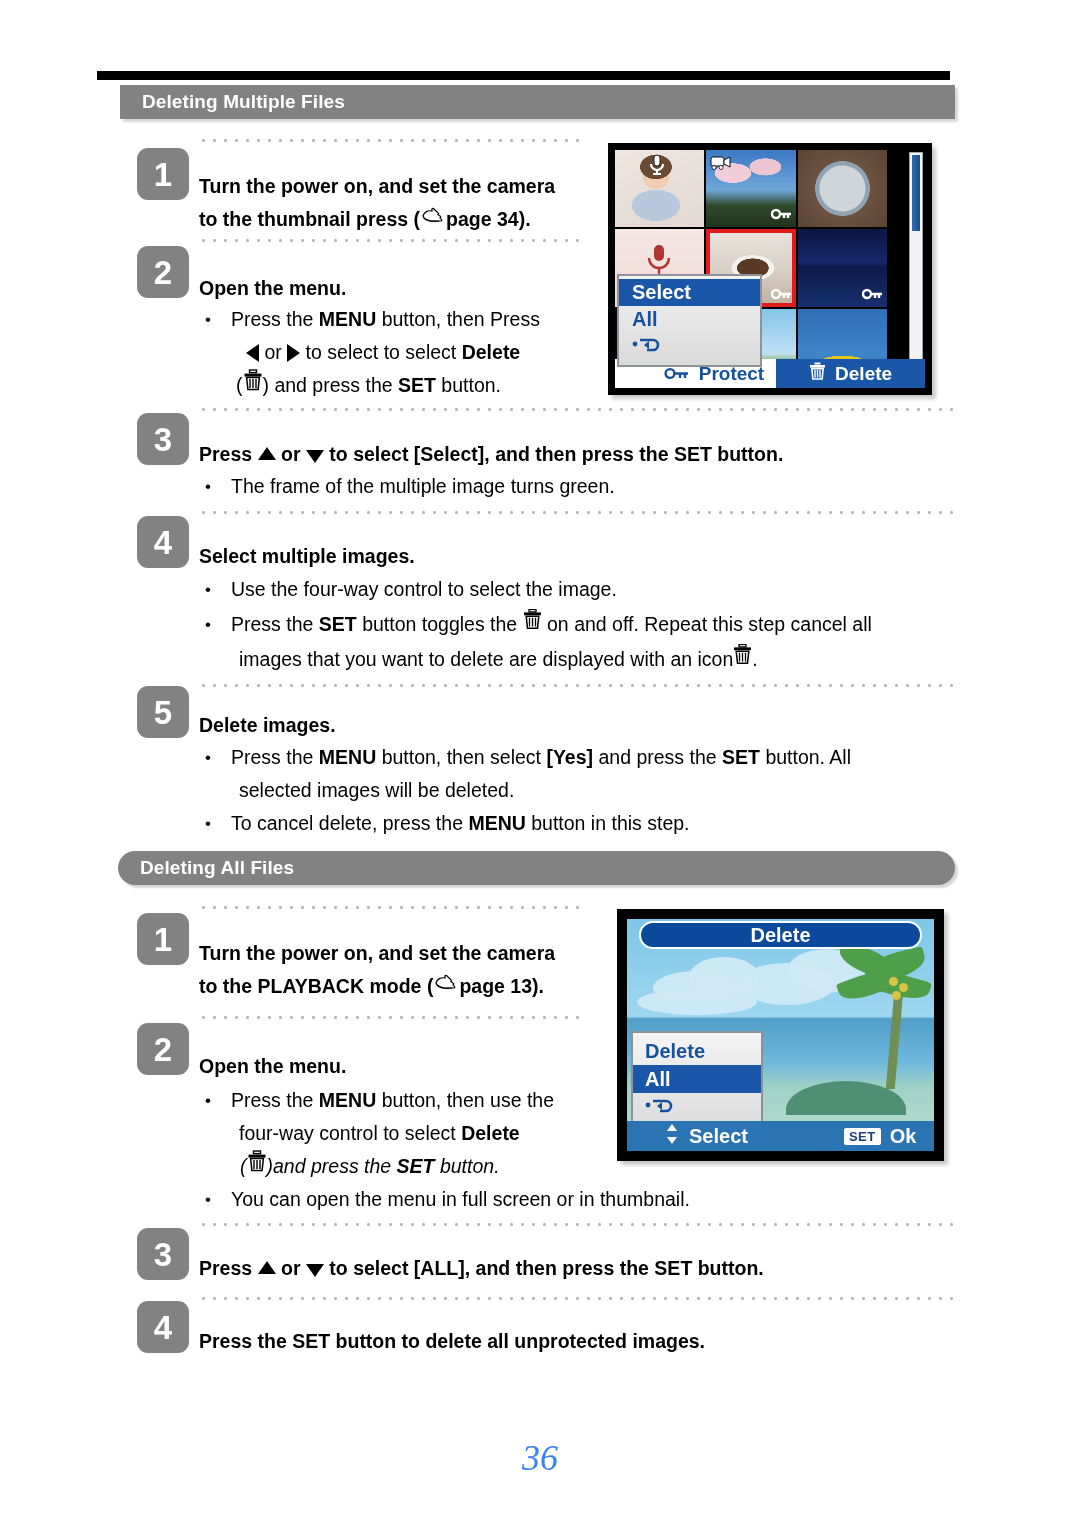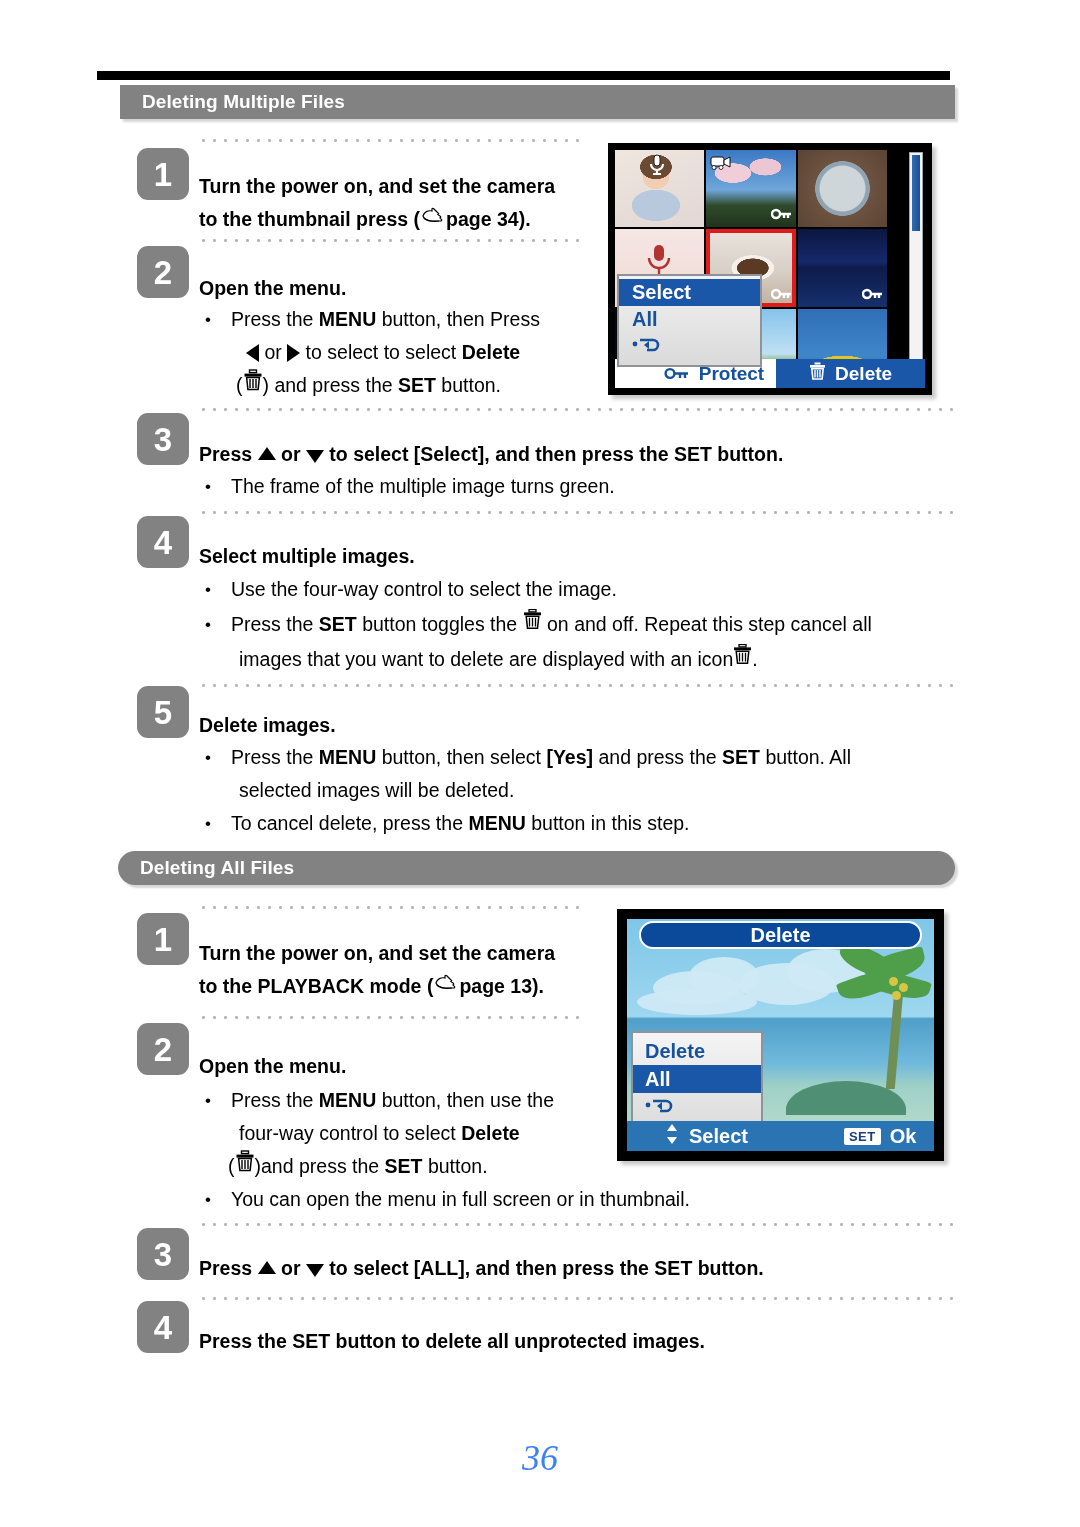--- a/index.html
+++ b/index.html
@@ -594,21 +594,21 @@
   <div class="txt bold" style="left:199px; top:1050px;">Open the menu.</div>
   <div class="bullet-row" style="left:205px; top:1084px; width:410px;">
     <span class="bullet-dot">•</span>
     <span class="bullet-body">
       <span>Press the </span><span class="b">MENU</span><span> button, then use the</span>
     </span>
   </div>
   <div class="txt" style="left:239px; top:1117px; width:400px;">
     <span>four-way control to select </span><span class="b">Delete</span>
   </div>
-  <div class="txt" style="left:228px; top:1150px; width:400px;">
+  <div class="txt" style="left:240px; top:1150px; width:400px;font-style:italic;">
     (<span class="trash-ico"><svg width="20" height="22" viewBox="0 0 20 22">
           <rect x="6.5" y="1" width="7" height="2.6" fill="none" stroke="#000" stroke-width="1.4"></rect>
           <rect x="1.5" y="4.6" width="17" height="3" fill="#000"></rect>
           <path d="M3.6 8.4 h12.8 l-1.3 12.2 h-10.2 Z" fill="none" stroke="#000" stroke-width="1.5"></path>
           <path d="M7 10 v9 M10 10 v9 M13 10 v9" stroke="#000" stroke-width="1.4"></path>
         </svg></span>)and press the <span class="b">SET</span><span> button.</span>
   </div>
   <div class="bullet-row" style="left:205px; top:1183px; width:740px;">
     <span class="bullet-dot">•</span>
     <span class="bullet-body">You can open the menu in full screen or in thumbnail.</span>

